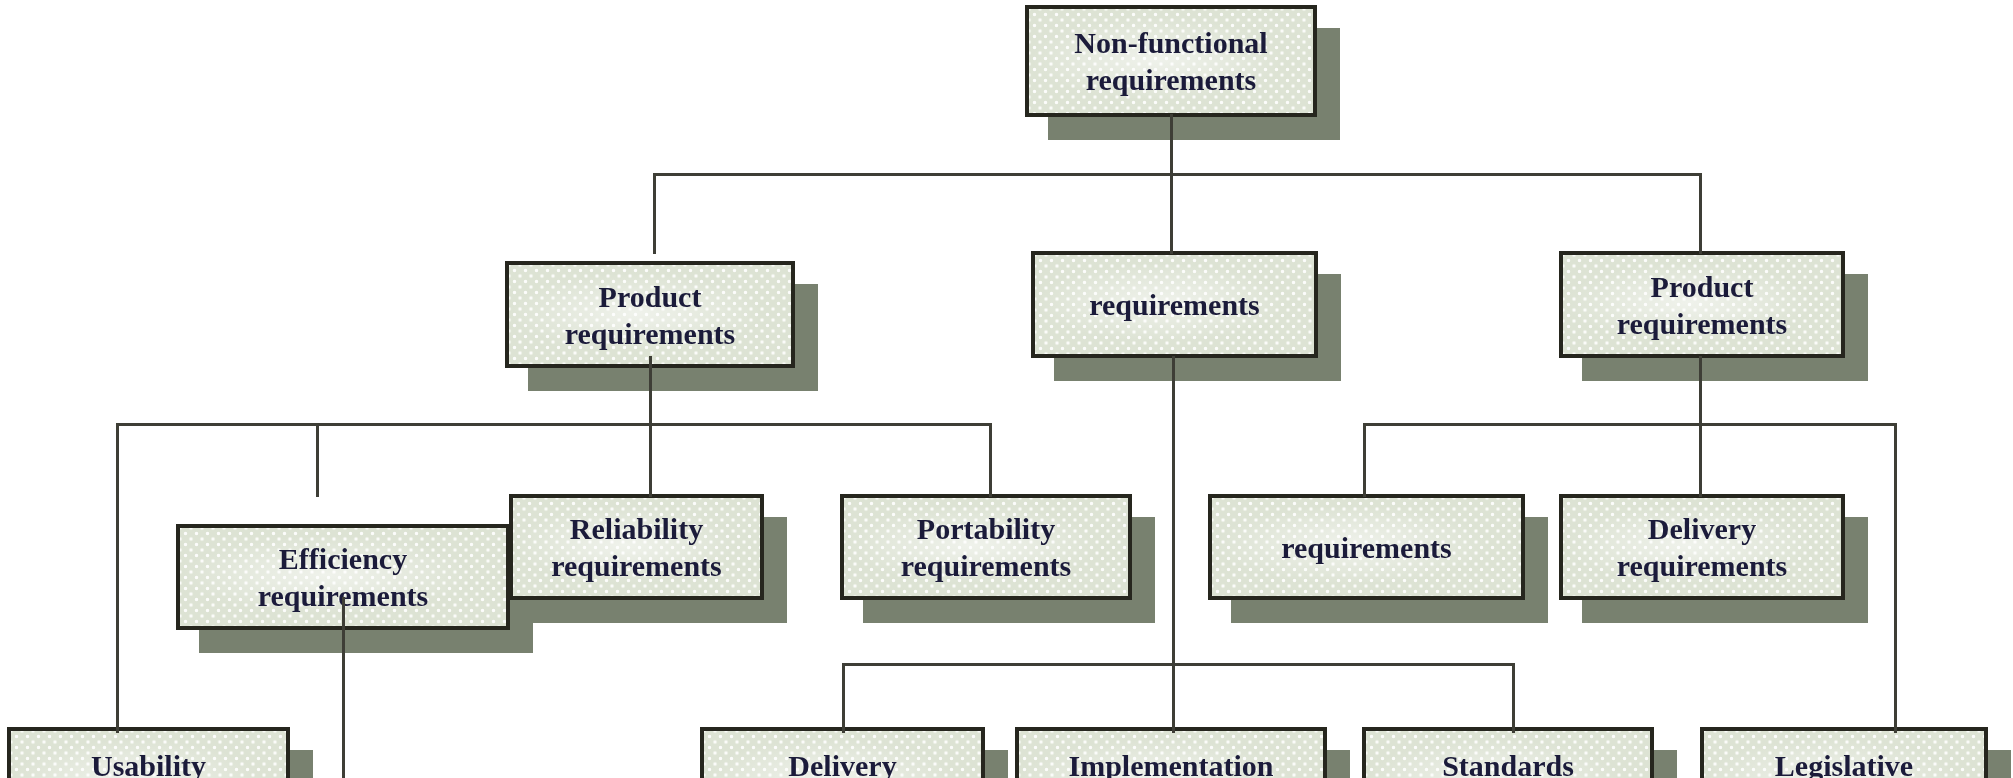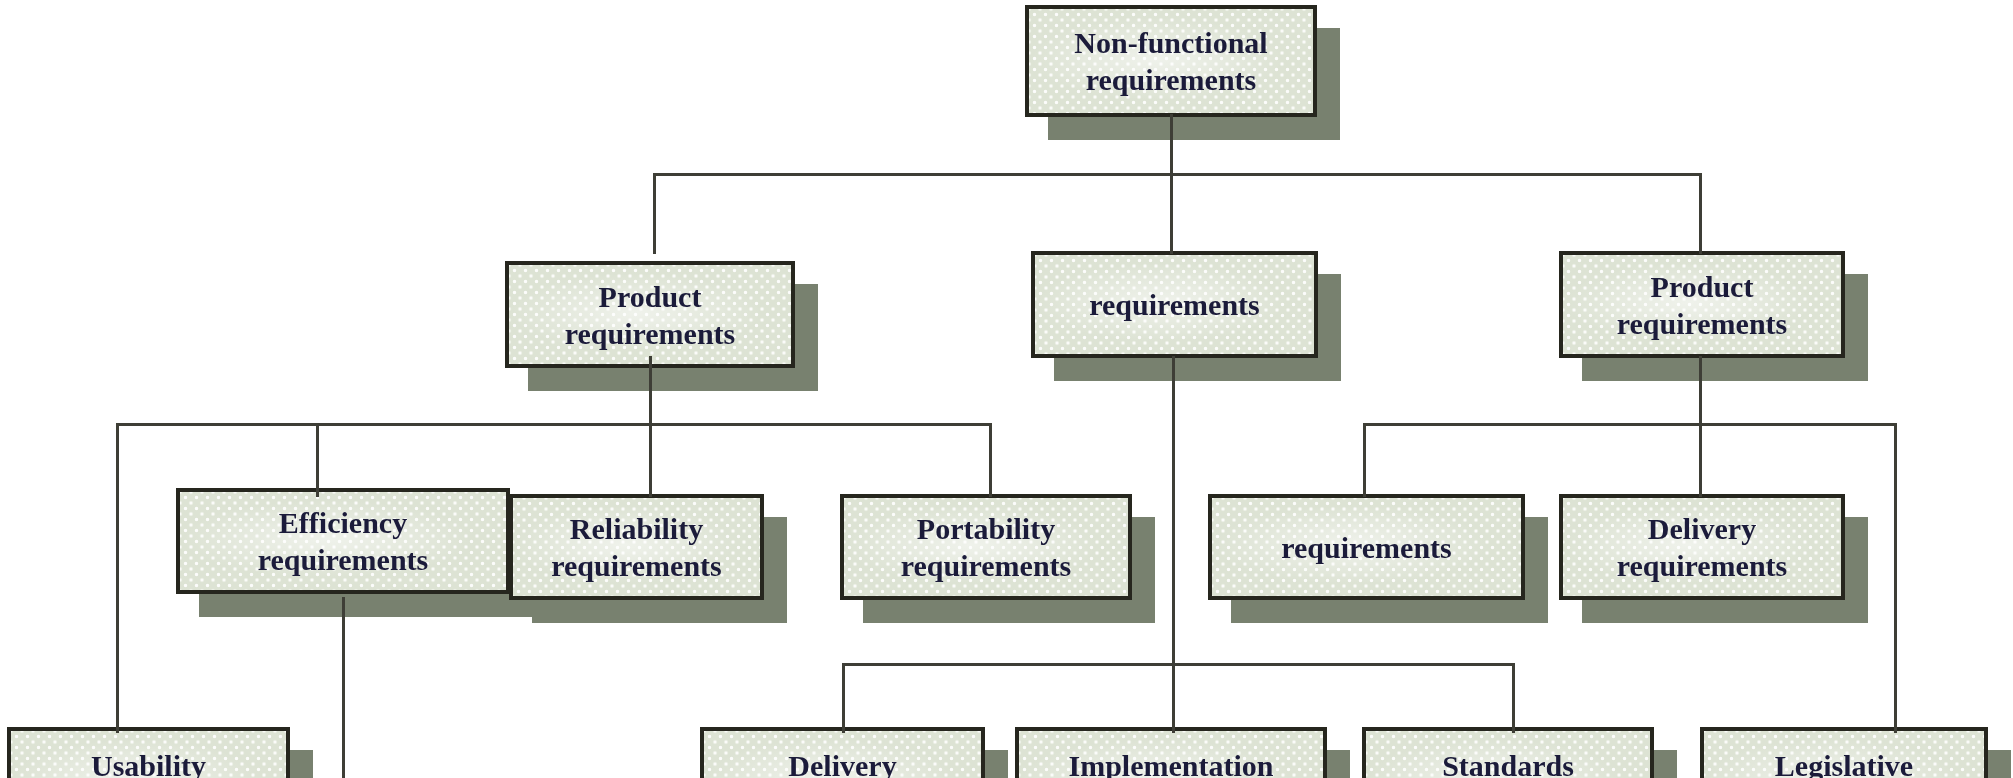--- a/index.html
+++ b/index.html
@@ -47,21 +47,21 @@
 
   <div class="node" style="left:1031px;top:251px;width:287px;height:107px">
     <span>requirements</span>
   </div>
 
   <div class="node" style="left:1559px;top:251px;width:286px;height:107px">
     <span>Product</span>
     <span>requirements</span>
   </div>
 
-  <div class="node" style="left:176px;top:488px;width:334px;height:106px">
+  <div class="node" style="left:176px;top:524px;width:334px;height:106px">
     <span>Efficiency</span>
     <span>requirements</span>
   </div>
 
   <div class="node" style="left:509px;top:494px;width:255px;height:106px">
     <span>Reliability</span>
     <span>requirements</span>
   </div>
 
   <div class="node" style="left:840px;top:494px;width:292px;height:106px">

